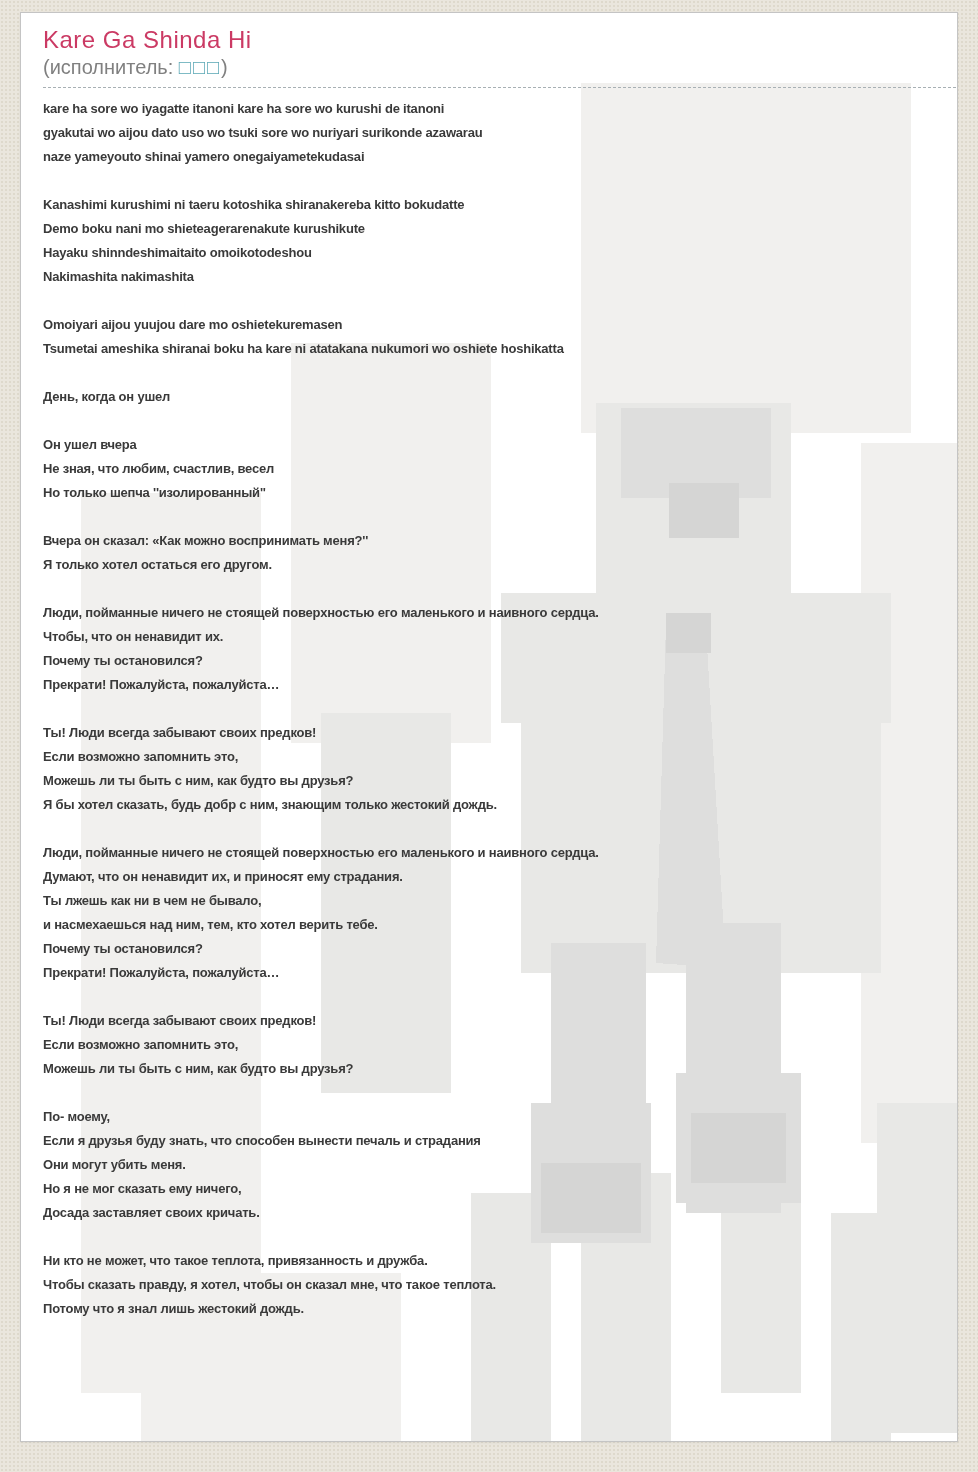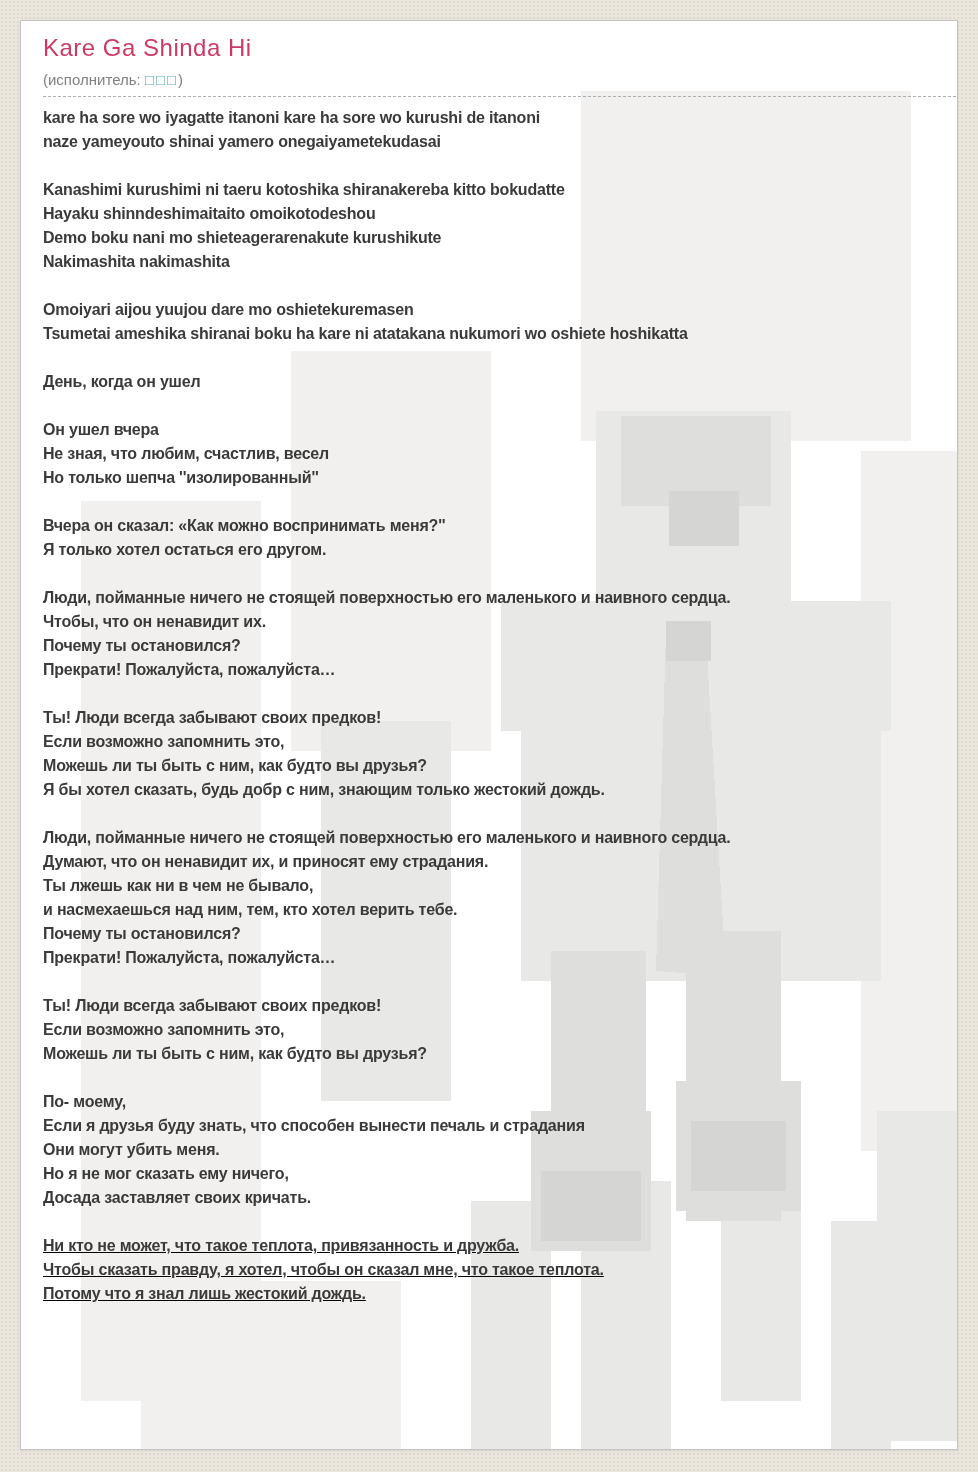--- a/index.html
+++ b/index.html
@@ -25,21 +25,21 @@
     position: relative;
     width: 978px;
     height: 1472px;
     background-color: var(--page-bg);
     background-image: radial-gradient(var(--page-dot) 1px, rgba(0,0,0,0) 1px);
     background-size: 4px 4px;
   }
   .card {
     position: absolute;
     left: 20px;
-    top: 20px;
+    top: 12px;
     width: 936px;
     height: 1428px;
     background: var(--card-bg);
     border: 1px solid var(--card-border);
     box-shadow: 0 1px 2px rgba(0,0,0,0.06);
     overflow: visible;
   }
   .watermark {
     position: absolute;
     left: 0;
@@ -57,46 +57,45 @@
   }
   .song-title {
     margin: 0;
     font-size: 24px;
     font-weight: normal;
     letter-spacing: 0.5px;
     color: var(--title-color);
     white-space: nowrap;
   }
   .artist-row {
-    margin-top: 9px;
+    margin-top: 2px;
     padding-bottom: 8px;
-    font-size: 15px;
+    font-size: 20px;
     color: var(--artist-text);
     border-bottom: 1px dashed var(--divider);
     margin-right: 1px;
     white-space: nowrap;
   }
   .artist-link {
     color: var(--artist-link);
     text-decoration: none;
     letter-spacing: 2px;
     cursor: pointer;
   }
   .lyrics {
     padding: 9px 0 0 22px;
   }
   .stanza {
     margin: 0 0 24px 0;
   }
   .stanza:last-child {
     margin-bottom: 3px;
-    text-decoration: underline;
   }
   .lyric-line {
-    font-size: 16px;
+    font-size: 13px;
     font-weight: bold;
     line-height: 24px;
     color: var(--lyric-text);
     letter-spacing: -0.2px;
     white-space: nowrap;
   }
 </style>
 </head>
 <body>
 
@@ -146,26 +145,27 @@
         <h1 class="song-title">Kare Ga Shinda Hi</h1>
         <div class="artist-row">
           <span>(исполнитель:</span>
           <span class="artist-link">□□□</span><span>)</span>
         </div>
       </div>
 
       <div class="lyrics" id="lyrics">
           <div class="stanza">
             <div class="lyric-line">kare ha sore wo iyagatte itanoni kare ha sore wo kurushi de itanoni</div>
+            <div class="lyric-line">gyakutai wo aijou dato uso wo tsuki sore wo nuriyari surikonde azawarau</div>
             <div class="lyric-line">naze yameyouto shinai yamero onegaiyametekudasai</div>
           </div>
           <div class="stanza">
             <div class="lyric-line">Kanashimi kurushimi ni taeru kotoshika shiranakereba kitto bokudatte</div>
+            <div class="lyric-line">Demo boku nani mo shieteagerarenakute kurushikute</div>
             <div class="lyric-line">Hayaku shinndeshimaitaito omoikotodeshou</div>
-            <div class="lyric-line">Demo boku nani mo shieteagerarenakute kurushikute</div>
             <div class="lyric-line">Nakimashita nakimashita</div>
           </div>
           <div class="stanza">
             <div class="lyric-line">Omoiyari aijou yuujou dare mo oshietekuremasen</div>
             <div class="lyric-line">Tsumetai ameshika shiranai boku ha kare ni atatakana nukumori wo oshiete hoshikatta</div>
           </div>
           <div class="stanza">
             <div class="lyric-line">День, когда он ушел</div>
           </div>
           <div class="stanza">

